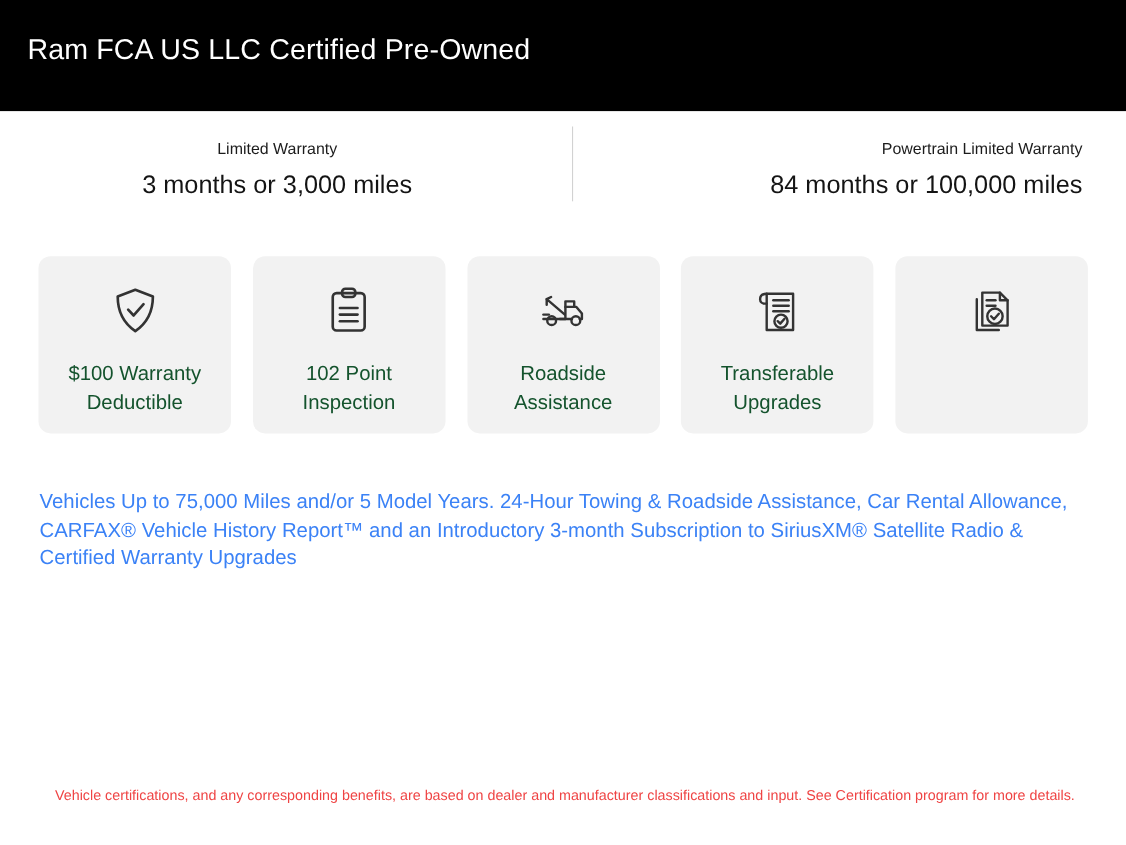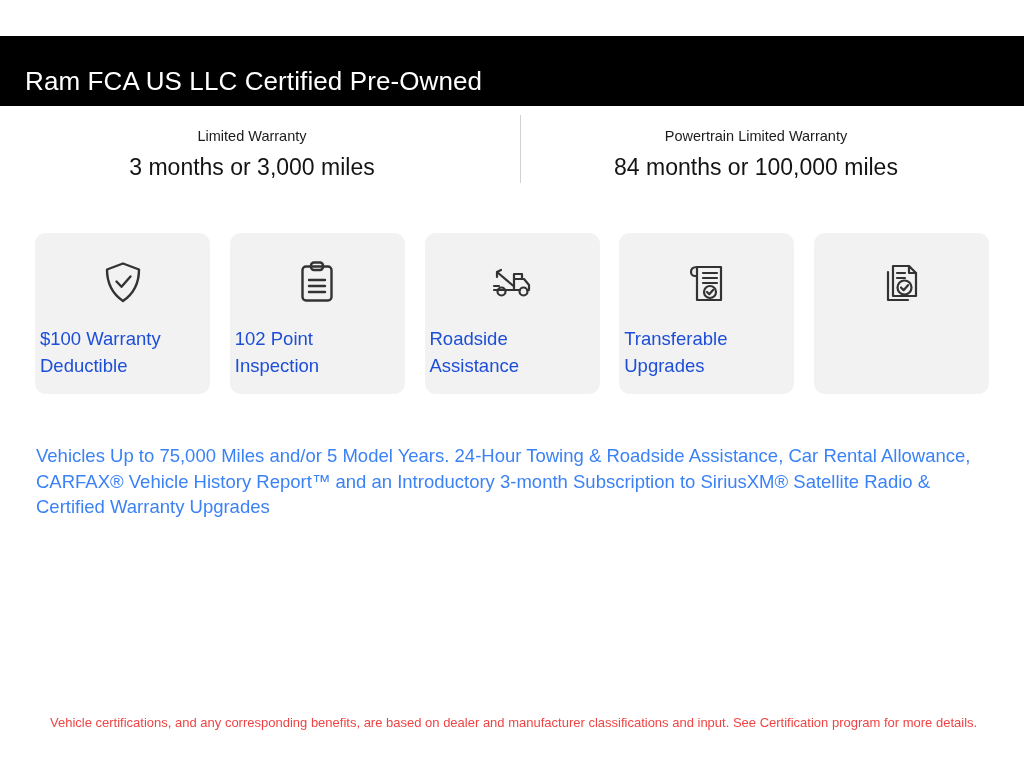--- a/index.html
+++ b/index.html
@@ -19,23 +19,22 @@
     width: 1024px;
     height: 768px;
   }
 
   
   .header {
     position: absolute;
     left: 0;
     top: 0;
     width: 1024px;
-    height: 70px;
+    height: 101px;
     background: #000000;
-    margin-top: 36px;
   }
   .header-title {
     position: absolute;
     left: 25px;
     top: 30px;
     font-size: 26px;
     font-weight: 400;
     color: #ffffff;
     letter-spacing: 0.1px;
     white-space: nowrap;
@@ -48,21 +47,21 @@
     top: 105px;
     width: 1024px;
     height: 90px;
   }
   .warranty-block {
     position: absolute;
     top: 0;
     text-align: center;
   }
   .warranty-block.left  { left: 24px;  width: 456px; }
-  .warranty-block.right { left: 528px; width: 456px; }
+  .warranty-block.right { left: 528px; width: 456px; text-align: right; }
   .warranty-label {
     font-size: 14.5px;
     color: #1c1c1c;
     line-height: 20px;
     margin: 0;
     padding-top: 21px;
   }
   .warranty-value {
     font-size: 23px;
     color: #141414;
@@ -107,21 +106,22 @@
     display: block;
     flex: 0 0 auto;
   }
   .card-icon svg {
     display: block;
   }
   .card-label {
     margin-top: 14px;
     font-size: 18.5px;
     line-height: 27px;
-    color: #1d4ed8;
+    color: #14532d;
+    text-align: center;
     width: 165px;
   }
 
   
   .description {
     position: absolute;
     left: 36px;
     top: 443px;
     width: 955px;
     font-size: 18.5px;

